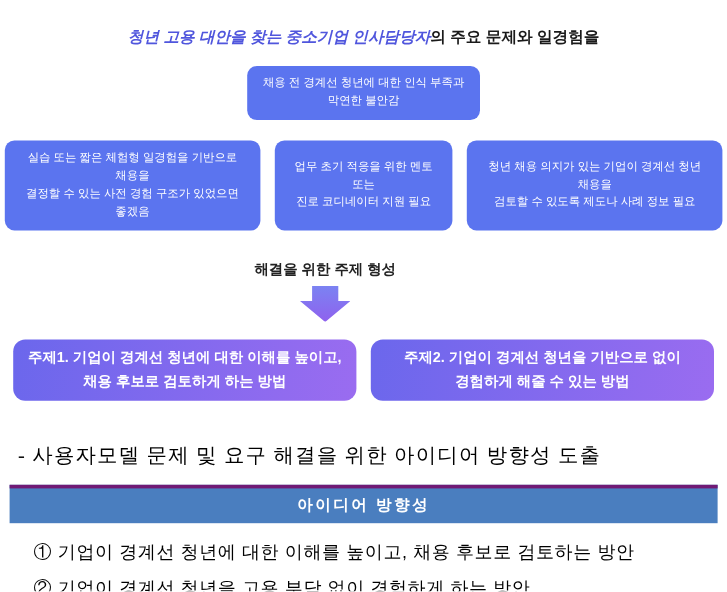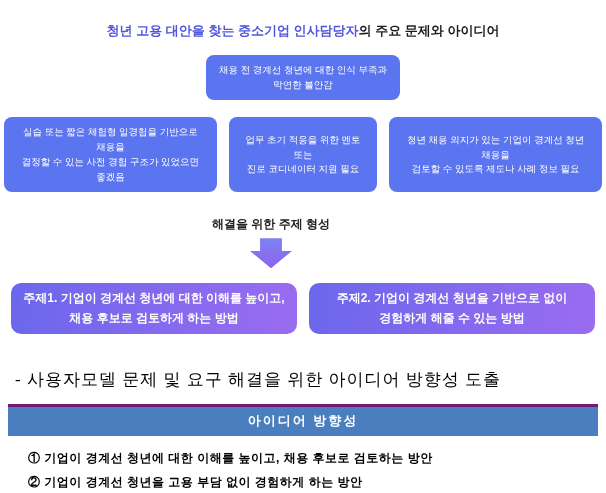--- a/index.html
+++ b/index.html
@@ -3,21 +3,21 @@
 <meta charset="utf-8">
 <style>
   * { margin:0; padding:0; box-sizing:border-box; }
   body { background:#ffffff; }
   .page {
     width:606px; height:493px; overflow:hidden; background:#ffffff;
     font-family:"Liberation Sans", sans-serif; position:relative;
   }
   
   .fig-title { padding-top:22px; text-align:center; font-size:13px; font-weight:bold; color:#1a1a1a; }
-  .fig-title .hl { color:#5056dd; }
+  .fig-title .hl { color:#5056dd;font-style:italic; }
   .row { display:flex; justify-content:center; align-items:stretch; }
   .row1 { margin-top:15px; }
   .row2 { margin-top:17px; gap:12px; padding:0 4px; }
   .card {
     background:#5b74ef; color:#ffffff; border-radius:8px;
     font-size:9.5px; line-height:1.55; text-align:center;
     padding:8px 13px; white-space:pre-line;
     display:flex; align-items:center; justify-content:center;
   }
   .solve-label { margin-top:24px; text-align:center; font-size:12px; font-weight:bold; color:#222222; transform:translateX(-32px); }
@@ -40,31 +40,31 @@
     font-family:"Liberation Serif", serif;
     font-size:17px; color:#000000; letter-spacing:1px;
   }
   .idea-table { width:590px; margin:13px auto 0; }
   .idea-table .thead {
     background:#4a7ebf; border-top:3px solid #701a75;
     color:#ffffff; font-size:13px; font-weight:bold; letter-spacing:2px;
     text-align:center; padding:5px 0 6px;
   }
   .idea-table .tbody { padding:10px 20px 13px; }
-  .idea-table .trow { font-size:12px; font-weight:bold; color:#000000; line-height:2.05; letter-spacing:0.5px; }
+  .idea-table .trow { font-size:15px; font-weight:normal; color:#000000; line-height:2.05; letter-spacing:0.5px; }
   .idea-table .bottom-rule { border-bottom:3px solid #3e74b8; }
 </style>
 </head>
 <body>
 
 <div class="page">
 
   <div>
     <div class="fig-title">
-      <span class="hl">청년 고용 대안을 찾는 중소기업 인사담당자</span><span>의 주요 문제와 아이디어</span>
+      <span class="hl">청년 고용 대안을 찾는 중소기업 인사담당자</span><span>의 주요 문제와 일경험을</span>
     </div>
 
     <div class="row row1">
       <div class="card">채용 전 경계선 청년에 대한 인식 부족과
 막연한 불안감</div>
     </div>
 
     <div class="row row2">
       <div class="card">실습 또는 짧은 체험형 일경험을 기반으로 채용을
 결정할 수 있는 사전 경험 구조가 있었으면 좋겠음</div>

